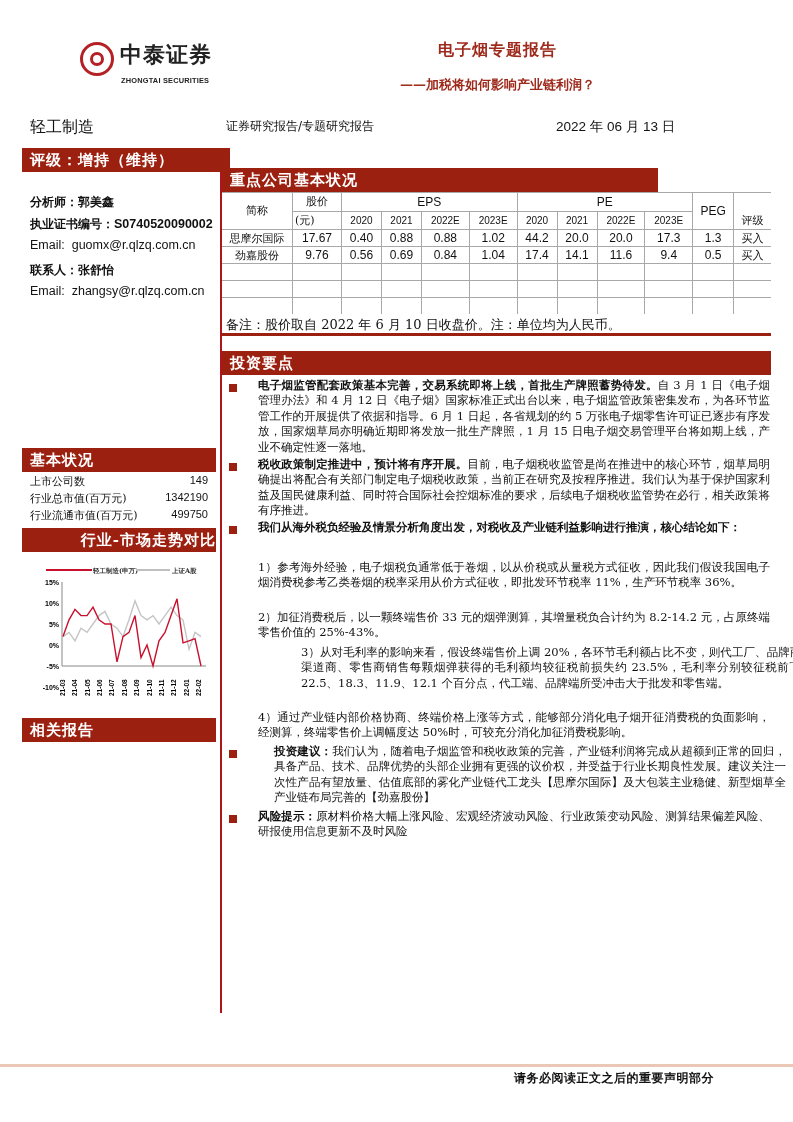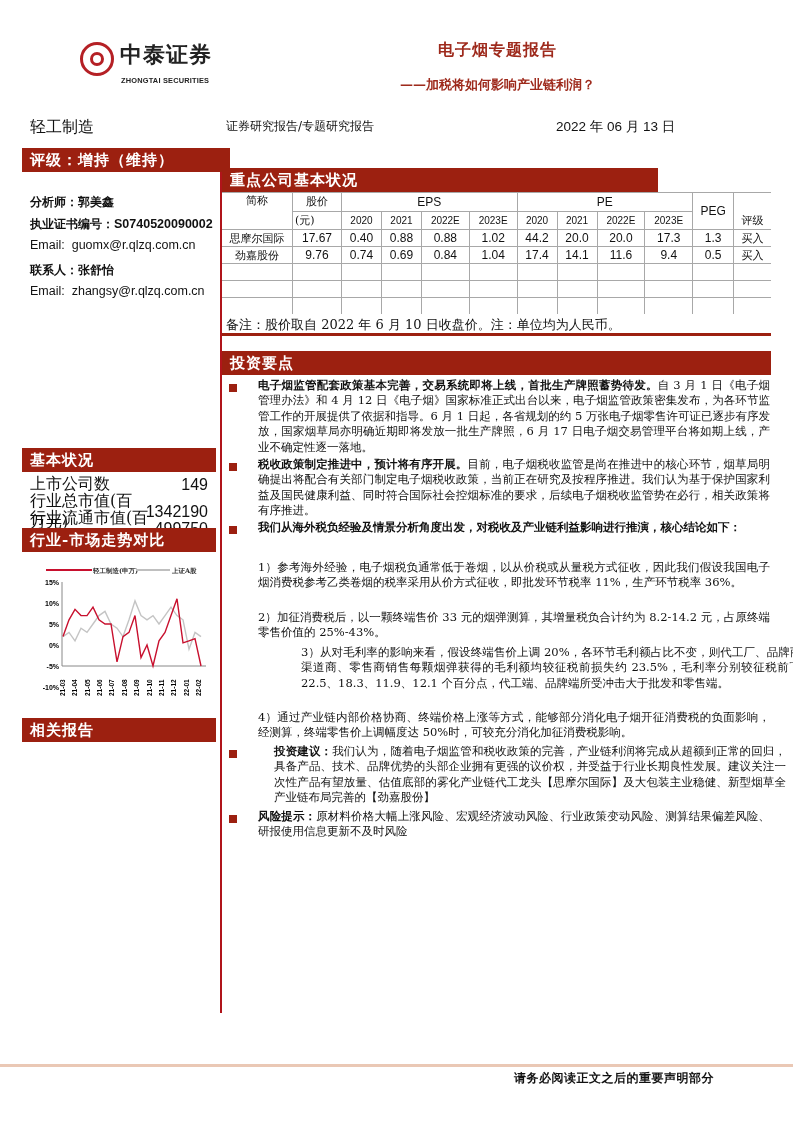--- a/index.html
+++ b/index.html
@@ -30,24 +30,24 @@
   .bar { background:#9c2010; color:#fff; font-weight:bold; font-size:15px; padding-left:8px;
          box-sizing:border-box; letter-spacing:1px; line-height:24px; height:24px; }
 
   
   .rating-bar { left:22px; top:148px; width:208px; }
   .meta-line { left:30px; font-size:12px; }
   .meta-line b { font-weight:bold; }
   .email { font-family:"Liberation Sans", sans-serif; font-size:12.5px; }
 
   .basic-bar { left:22px; top:448px; width:194px; }
-  .kv { left:30px; width:178px; font-size:16px; display:flex; justify-content:space-between;align-items:center; }
+  .kv { left:30px; width:178px; font-size:11px; display:flex; justify-content:space-between; }
   .kv .v { font-family:"Liberation Sans", sans-serif; }
 
-  .trend-bar { left:22px; top:528px; width:194px; }
+  .trend-bar { left:22px; top:528px; width:194px;text-align:right; }
   .chart { left:30px; top:560px; width:180px; height:140px; }
   .related-bar { left:22px; top:718px; width:194px; }
 
   
   .company-bar { left:222px; top:168px; width:436px; }
   table.co { position:absolute; left:222px; top:192px; width:549px; border-collapse:collapse;
              font-size:11px; }
   table.co td { border:1px solid #a8a8a8; text-align:center; height:16px; padding:0 2px; }
   table.co td.n { font-family:"Liberation Sans", sans-serif; font-size:12px; }
   table.co td.y { font-family:"Liberation Sans", sans-serif; font-size:10px; }
@@ -150,21 +150,21 @@
     <polyline id="s1" fill="none" stroke="#c8102e" stroke-width="1.4" points="33.0,76.6 39.0,59.8 45.0,49.3 51.0,55.6 57.0,55.6 63.0,47.2 69.0,59.8 75.0,64.0 81.0,64.0 87.0,101.8 93.0,76.6 99.0,72.4 105.0,55.6 111.0,97.6 117.0,85.0 123.0,106.0 129.0,80.8 135.0,72.4 141.0,55.6 147.0,38.8 153.0,82.9 159.0,80.8 165.0,78.7 171.0,106.0"></polyline>
   </svg>
 </div>
 
 <div class="abs bar related-bar">相关报告</div>
 
 <div class="abs bar company-bar">重点公司基本状况</div>
 <table class="co">
   <tbody>
       <tr>
-    <td rowspan="2" style="width:66px; vertical-align:top; padding-top:0;margin-left:36px;">简称</td>
+    <td rowspan="2" style="width:66px; vertical-align:top; padding-top:10px;margin-left:36px;">简称</td>
     <td style="width:44px;">股价</td>
     <td colspan="4" class="n">EPS</td>
     <td colspan="4" class="n">PE</td>
     <td rowspan="2" class="n" style="width:36px;text-align:center;">PEG</td>
     <td rowspan="2" style="vertical-align:top; padding-top:20px;">评级</td>
   </tr>
   <tr>
     <td style="text-align:left;">(元)</td>
     <td class="y">2020</td>
     <td class="y">2021</td>
@@ -185,21 +185,21 @@
     <td class="n">44.2</td>
     <td class="n">20.0</td>
     <td class="n">20.0</td>
     <td class="n">17.3</td>
     <td class="n">1.3</td>
     <td>买入</td>
   </tr>
   <tr>
     <td>劲嘉股份</td>
     <td class="n">9.76</td>
-    <td class="n">0.74</td>
+    <td class="n">0.56</td>
     <td class="n">0.69</td>
     <td class="n">0.84</td>
     <td class="n">1.04</td>
     <td class="n">17.4</td>
     <td class="n">14.1</td>
     <td class="n">11.6</td>
     <td class="n">9.4</td>
     <td class="n">0.5</td>
     <td>买入</td>
   </tr>
@@ -247,21 +247,21 @@
       </tr>
 </tbody>
   </table>
 <div class="abs note">备注：股价取自 2022 年 6 月 10 日收盘价。注：单位均为人民币。</div>
 <div class="abs note-line"></div>
 
 <div class="abs bar invest-bar">投资要点</div>
 
 <div class="bullet" style="top:384px;"></div>
 <div class="para" style="top:378px;">
-  <b>电子烟监管配套政策基本完善，交易系统即将上线，首批生产牌照蓄势待发。</b><span>自 3 月 1 日《电子烟管理办法》和 4 月 12 日《电子烟》国家标准正式出台以来，电子烟监管政策密集发布，为各环节监管工作的开展提供了依据和指导。6 月 1 日起，各省规划的约 5 万张电子烟零售许可证已逐步有序发放，国家烟草局亦明确近期即将发放一批生产牌照，6 月 17 日电子烟交易管理平台将如期上线，产业不确定性逐一落地。</span>
+  <b>电子烟监管配套政策基本完善，交易系统即将上线，首批生产牌照蓄势待发。</b><span>自 3 月 1 日《电子烟管理办法》和 4 月 12 日《电子烟》国家标准正式出台以来，电子烟监管政策密集发布，为各环节监管工作的开展提供了依据和指导。6 月 1 日起，各省规划的约 5 万张电子烟零售许可证已逐步有序发放，国家烟草局亦明确近期即将发放一批生产牌照，1 月 15 日电子烟交易管理平台将如期上线，产业不确定性逐一落地。</span>
 </div>
 
 <div class="bullet" style="top:463px;"></div>
 <div class="para" style="top:457px;">
   <b>税收政策制定推进中，预计将有序开展。</b><span>目前，电子烟税收监管是尚在推进中的核心环节，烟草局明确提出将配合有关部门制定电子烟税收政策，当前正在研究及按程序推进。我们认为基于保护国家利益及国民健康利益、同时符合国际社会控烟标准的要求，后续电子烟税收监管势在必行，相关政策将有序推进。</span>
 </div>
 
 <div class="bullet" style="top:526px;"></div>
 <div class="para" style="top:520px;">
   <b>我们从海外税负经验及情景分析角度出发，对税收及产业链利益影响进行推演，核心结论如下：</b>

